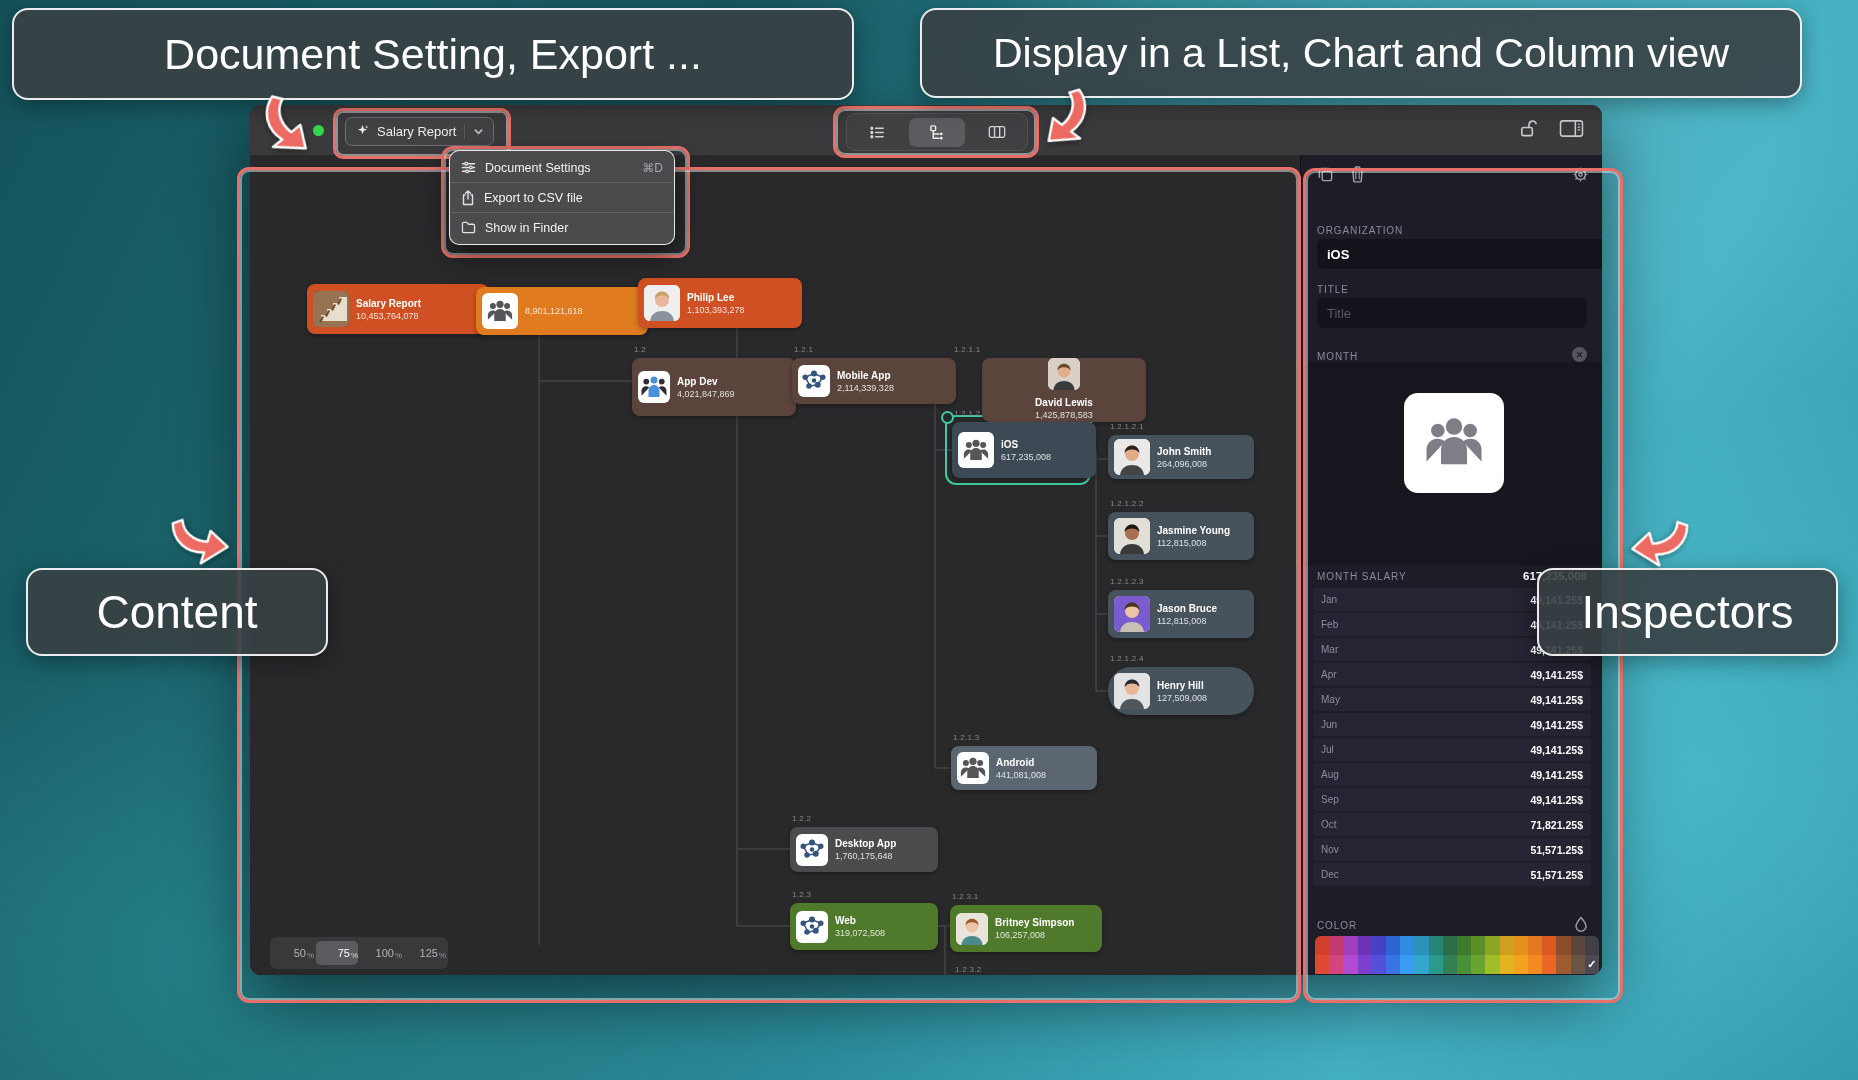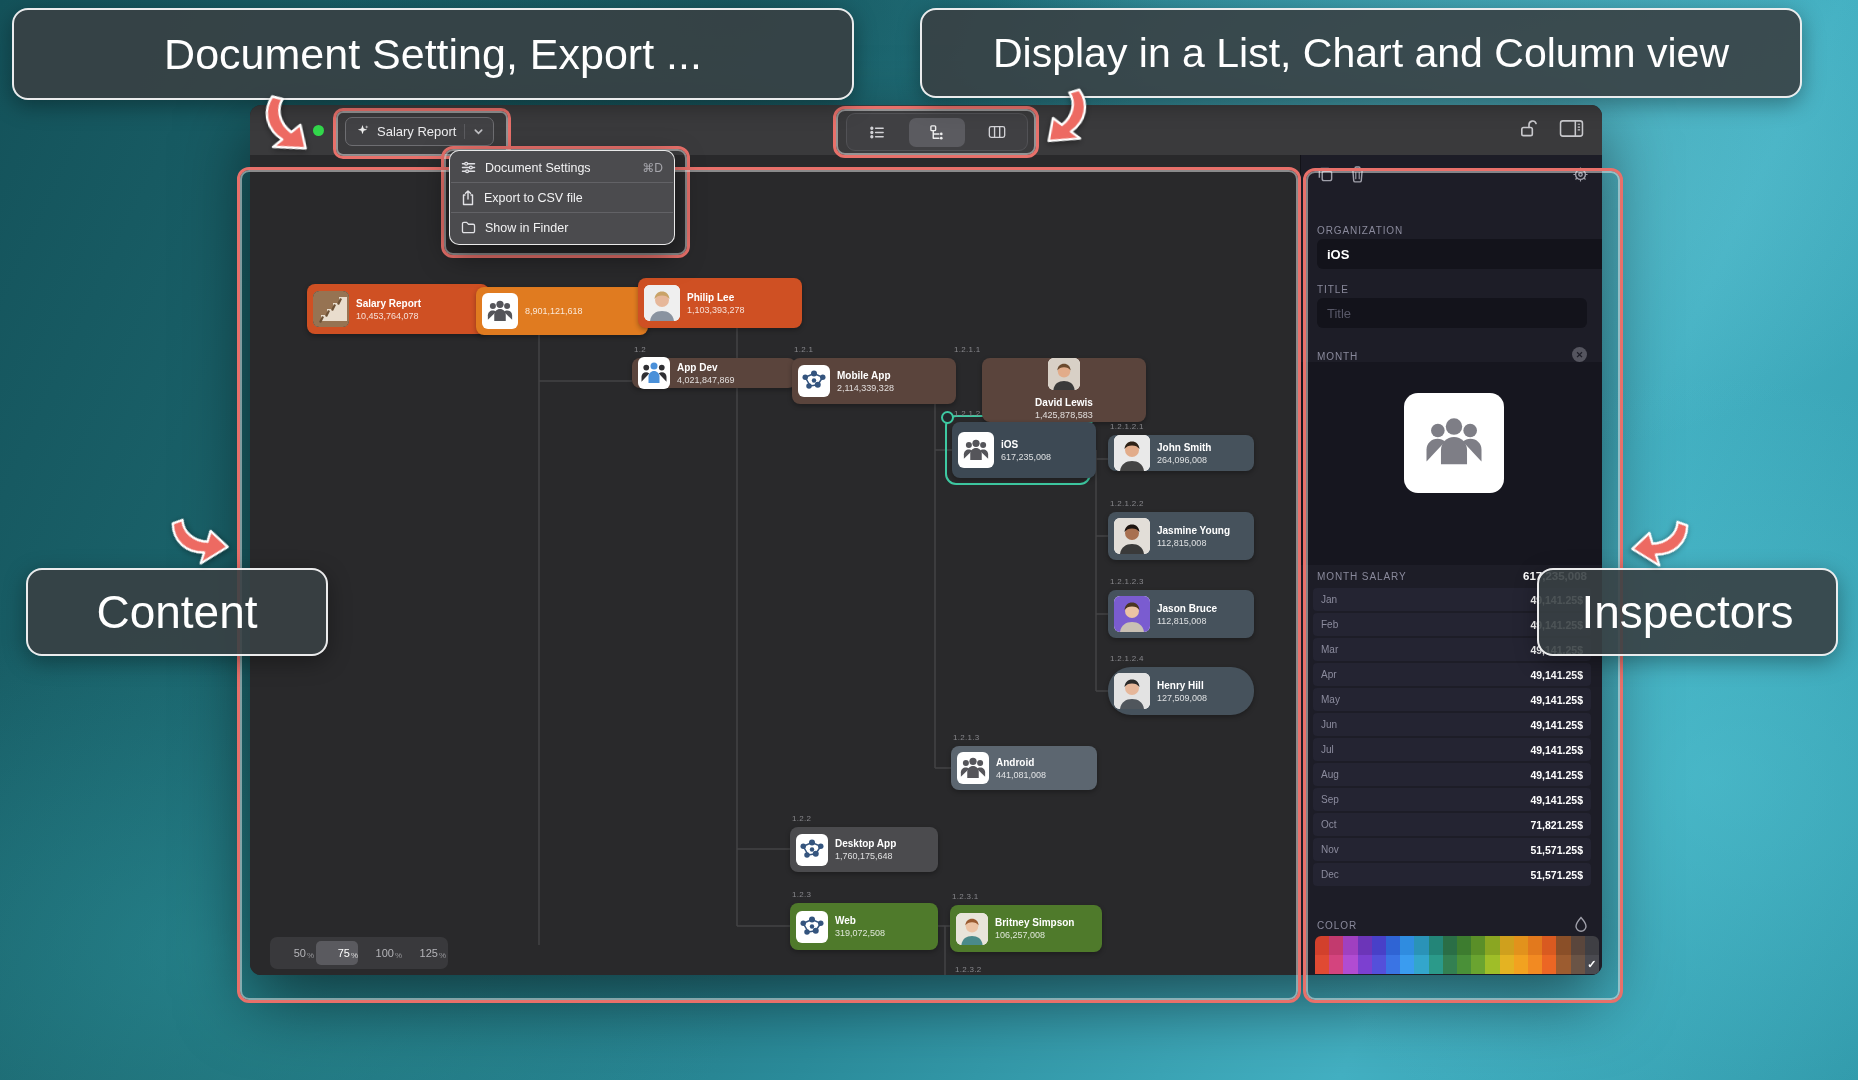--- a/index.html
+++ b/index.html
@@ -200,21 +200,21 @@
               <circle cx="18" cy="15" r="7" fill="#e6b79a"></circle>
               <path d="M10.5 14c.5-5 3.5-7.5 7.5-7.5s7 2.5 7.5 7.5c-2-2.5-4-3.5-7.5-3.5s-5.5 1-7.5 3.5z" fill="#c9a368"></path>
             </svg>
           </div>
           <div class="ntxt">
             <div class="nname">Philip Lee</div>
             <div class="nval">1,103,393,278</div>
           </div>
         </div>
         <div class="nlabel" style="left: 384px; top: 190px;">1.2</div>
-        <div class="node small" style="left: 382px; top: 203px; width: 152px; height: 30px; background: rgb(90, 68, 60);">
+        <div class="node small" style="left: 382px; top: 203px; width: 152px; height: 58px; background: rgb(90, 68, 60);">
           <div class="thumb">
             <svg width="30" height="30" viewBox="0 0 24 24">
               <g fill="#2f2f33">
                 <circle cx="5.8" cy="7.6" r="2.3"></circle>
                 <path d="M2 19v-4c0-2 1.6-3.6 3.7-3.6.9 0 1.8.3 2.5.9z"></path>
                 <circle cx="18.2" cy="7.6" r="2.3"></circle>
                 <path d="M22 19v-4c0-2-1.6-3.6-3.7-3.6-.9 0-1.8.3-2.5.9z"></path>
               </g>
               <g fill="#4a90d9">
                 <circle cx="12" cy="6.4" r="2.8"></circle>
@@ -275,21 +275,21 @@
           <div class="ntxt">
             <div class="nname">iOS</div>
             <div class="nval">617,235,008</div>
           </div>
         </div>
         <div class="selbox" style="left: 695px; top: 260px; width: 142px; height: 66px;">
           <i class="h h1"></i>
           <i class="h h2"></i>
         </div>
         <div class="nlabel" style="left: 860px; top: 267px;">1.2.1.2.1</div>
-        <div class="node" style="left: 858px; top: 280px; width: 134px; height: 36px; background: rgb(70, 82, 92);">
+        <div class="node" style="left: 858px; top: 280px; width: 134px; height: 44px; background: rgb(70, 82, 92);">
           <div class="thumb">
             <svg width="36" height="36" viewBox="0 0 36 36">
               <rect width="36" height="36" fill="#e9e9e9"></rect>
               <path d="M6 36c1-7 6-10 12-10s11 3 12 10z" fill="#444444"></path>
               <circle cx="18" cy="15" r="7" fill="#e2ac8a"></circle>
               <path d="M10.5 14c.5-5 3.5-7.5 7.5-7.5s7 2.5 7.5 7.5c-2-2.5-4-3.5-7.5-3.5s-5.5 1-7.5 3.5z" fill="#2e2217"></path>
             </svg>
           </div>
           <div class="ntxt">
             <div class="nname">John Smith</div>

